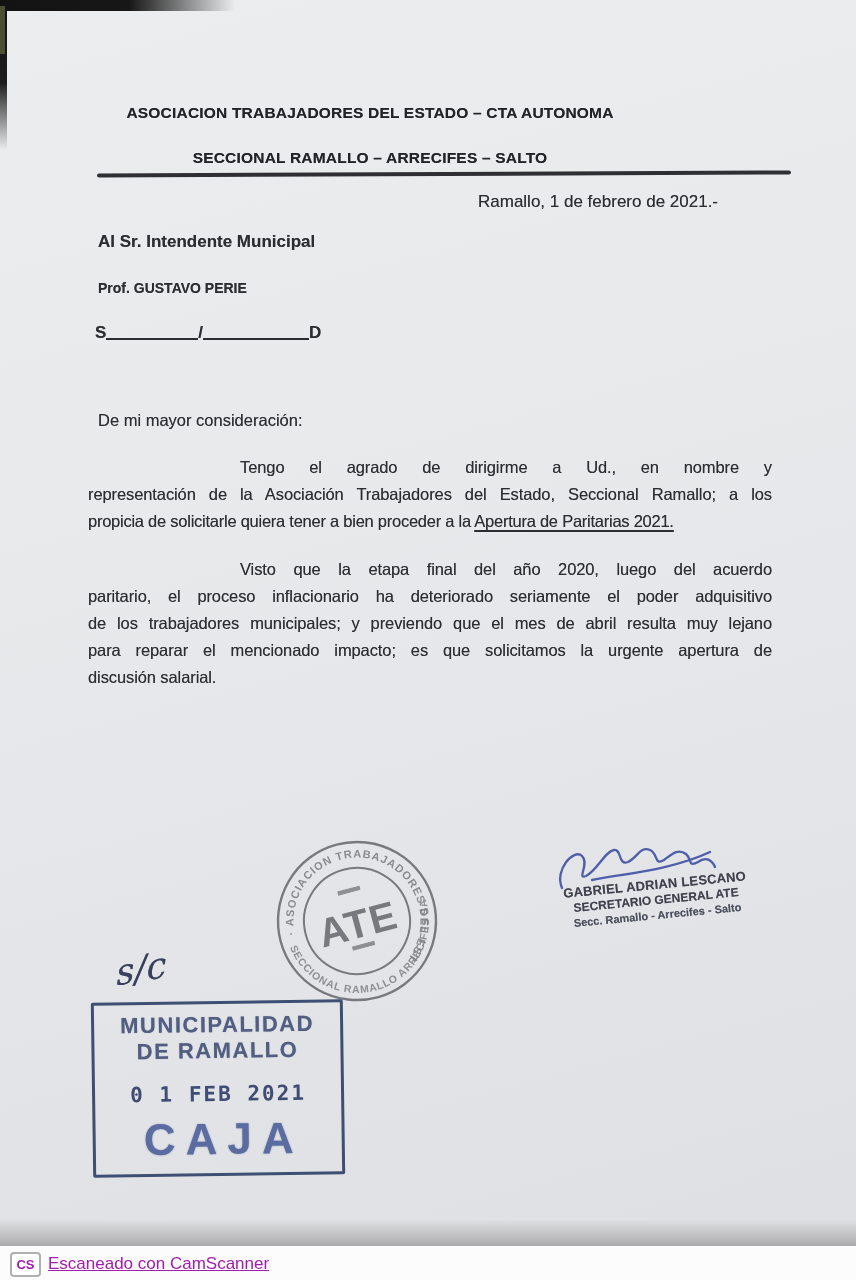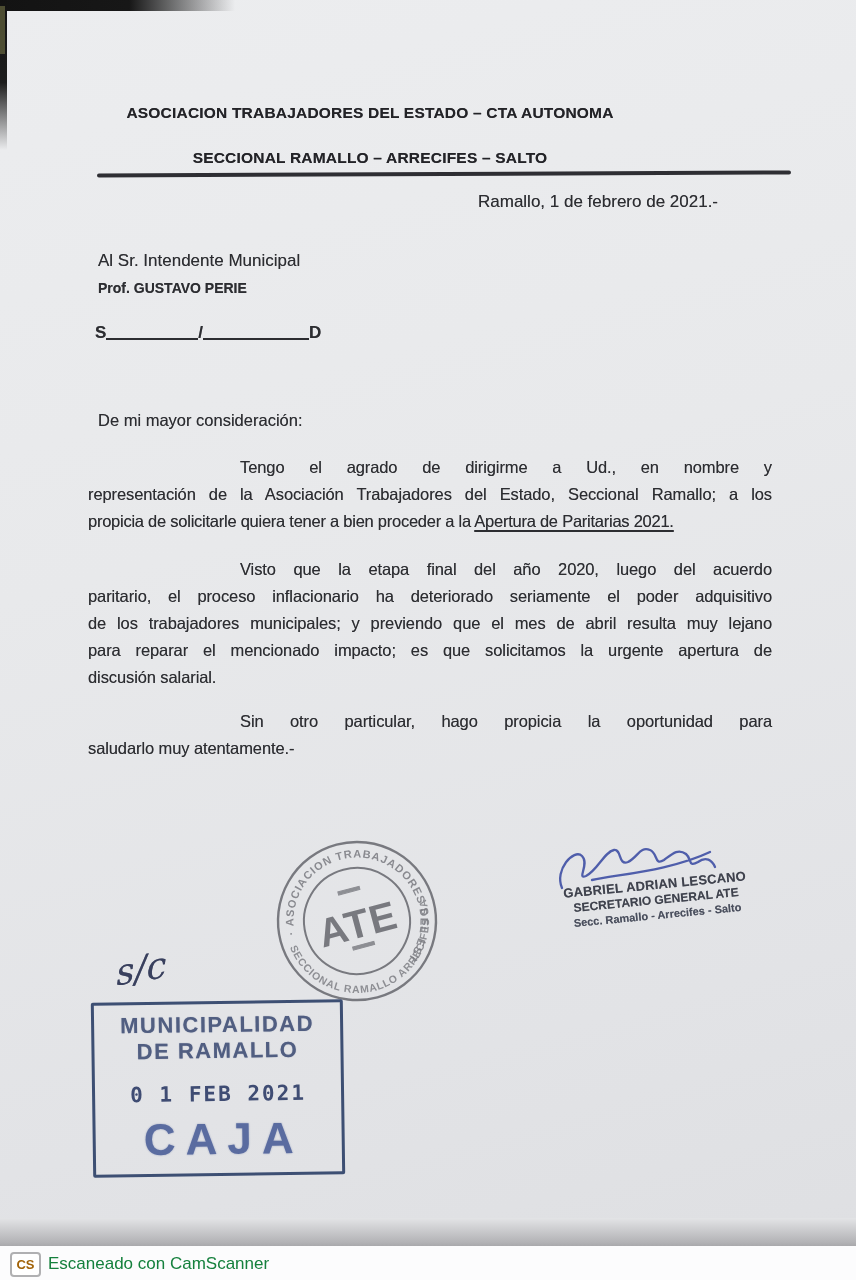--- a/index.html
+++ b/index.html
@@ -25,21 +25,21 @@
   .org-line1,.org-line2{position:absolute;left:30px;width:680px;text-align:center;
     font-weight:bold;font-size:15.5px;color:#232327;letter-spacing:.2px;
     text-shadow:0 0 .4px rgba(30,30,36,.6);}
   .org-line1{top:104px;}
   .org-line2{top:149px;}
   .header-rule{position:absolute;left:97px;top:172px;width:694px;height:3.5px;
     background:#2e2e33;border-radius:2px;transform:rotate(-.25deg);}
 
   .date-line{position:absolute;left:478px;top:192px;font-size:17px;}
 
-  .recip-1{position:absolute;left:98px;top:251px;font-size:17px;font-weight:normal;}
+  .recip-1{position:absolute;left:98px;top:232px;font-size:17px;font-weight:bold;}
   .recip-2{position:absolute;left:98px;top:280px;font-size:14px;font-weight:bold;}
   .sd-line{position:absolute;left:95px;top:322px;font-size:17px;font-weight:bold;}
   .uline{display:inline-block;border-bottom:2.5px solid #2c2d31;height:14px;position:relative;top:2px;}
   .uline-1{width:92px;}
   .uline-2{width:106px;}
 
   .salutation{position:absolute;left:98px;top:411px;font-size:16.5px;}
 
   .para{position:absolute;left:88px;width:684px;font-size:16.5px;letter-spacing:-.1px;}
   .para-1{top:454px;}
@@ -79,23 +79,23 @@
   .rs-date{margin-top:18px;font-family:"DejaVu Sans Mono",monospace;font-size:21px;
     font-weight:bold;letter-spacing:2px;color:#33416b;}
   .rs-label{margin-top:8px;font-size:44px;font-weight:800;letter-spacing:10px;
     padding-left:10px;color:#50639b;text-shadow:0 0 2px rgba(80,99,155,.55);}
 
   
   .scan-shadow{position:absolute;left:0;top:1218px;width:856px;height:28px;
     background:linear-gradient(#e3e4e6 0%,#b4b4b7 85%,#a9a9ac 100%);}
   .footer-bar{position:absolute;left:0;top:1246px;width:856px;height:34px;background:#fcfcfd;}
   .cs-badge{position:absolute;left:10px;top:6px;width:27px;height:21px;
-    border:2px solid #b0b0b2;border-radius:4px;color:#a16207;font-size:13px;font-weight:bold;
+    border:2px solid #b0b0b2;border-radius:4px;color:#a21caf;font-size:13px;font-weight:bold;
     display:flex;align-items:center;justify-content:center;background:#fff;}
-  .footer-text{position:absolute;left:48px;top:8px;font-size:17px;color:#15803d;}
+  .footer-text{position:absolute;left:48px;top:8px;font-size:17px;color:#a21caf;text-decoration:underline;}
 </style>
 </head>
 <body>
 
 <div class="page">
 
   <div class="edge-top"></div>
   <div class="edge-left"></div>
   <div class="edge-tint"></div>
 
@@ -118,24 +118,20 @@
   </div>
 
   <div class="para para-2 ink">
     <div class="line first">Visto que la etapa final del año 2020, luego del acuerdo</div>
     <div class="line">paritario, el proceso inflacionario ha deteriorado seriamente el poder adquisitivo</div>
     <div class="line">de los trabajadores municipales; y previendo que el mes de abril resulta muy lejano</div>
     <div class="line">para reparar el mencionado impacto; es que solicitamos la urgente apertura de</div>
     <div class="line last">discusión salarial.</div>
   </div>
 
-  <div class="para para-3 ink">
-    <div class="line first">Sin otro particular, hago propicia la oportunidad para</div>
-    <div class="line last">saludarlo muy atentamente.-</div>
-  </div>
 
   <svg class="union-stamp" viewBox="0 0 190 190">
     <defs>
       <path id="arcTop" d="M 31.5,95 A 63.5,63.5 0 1 1 158.5,95 A 63.5,63.5 0 1 1 31.5,95"></path>
       <path id="arcBottom" d="M 23,95 A 72,72 0 1 0 167,95 A 72,72 0 1 0 23,95"></path>
     </defs>
     <g transform="rotate(-15 95 95)" fill="none" stroke="#5e5f66">
       <circle cx="95" cy="95" r="79" stroke-width="2.4"></circle>
       <circle cx="95" cy="95" r="53" stroke-width="2"></circle>
       <text font-size="11" font-weight="bold" letter-spacing="1" fill="#5e5f66" stroke="none" opacity=".85"><textPath href="#arcTop" startOffset="3">· ASOCIACION TRABAJADORES DEL EST</textPath></text>

